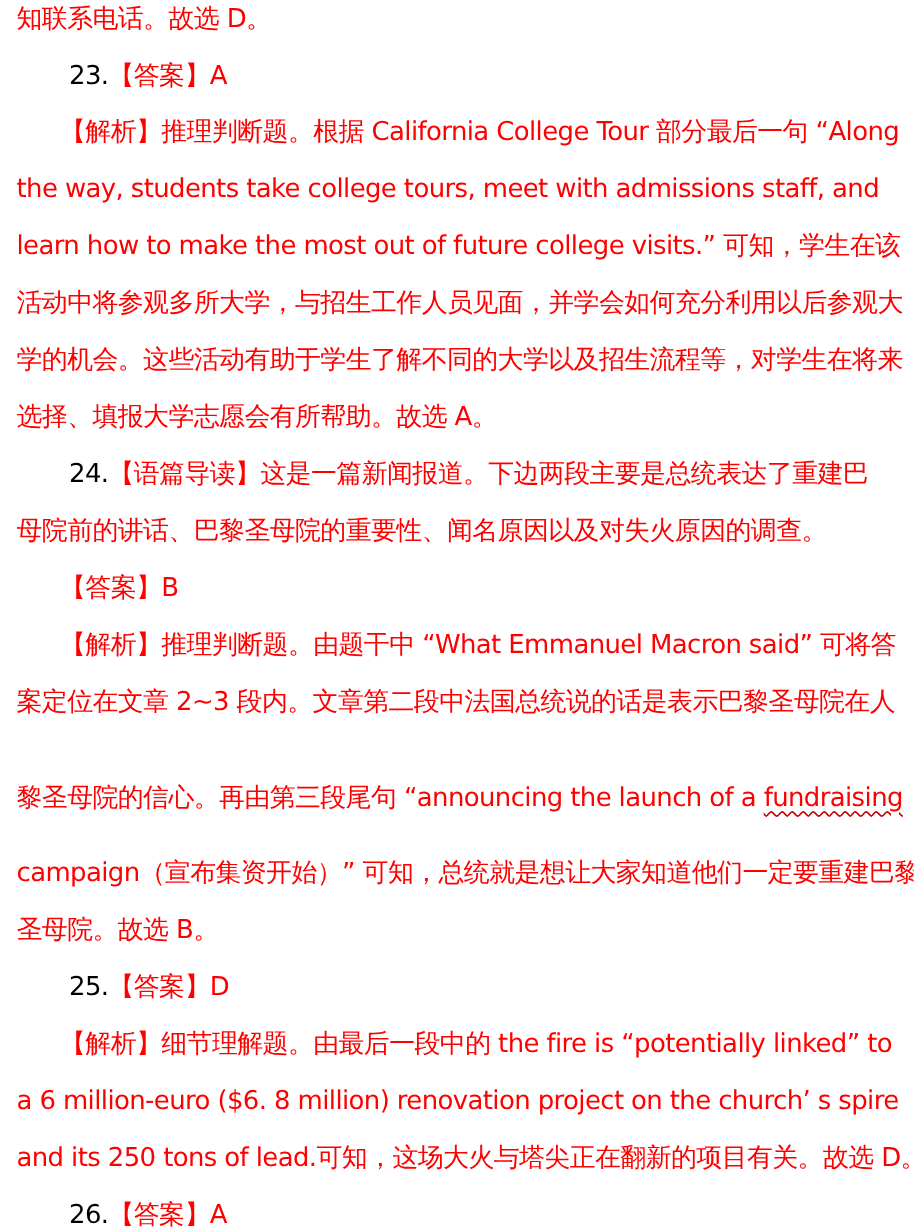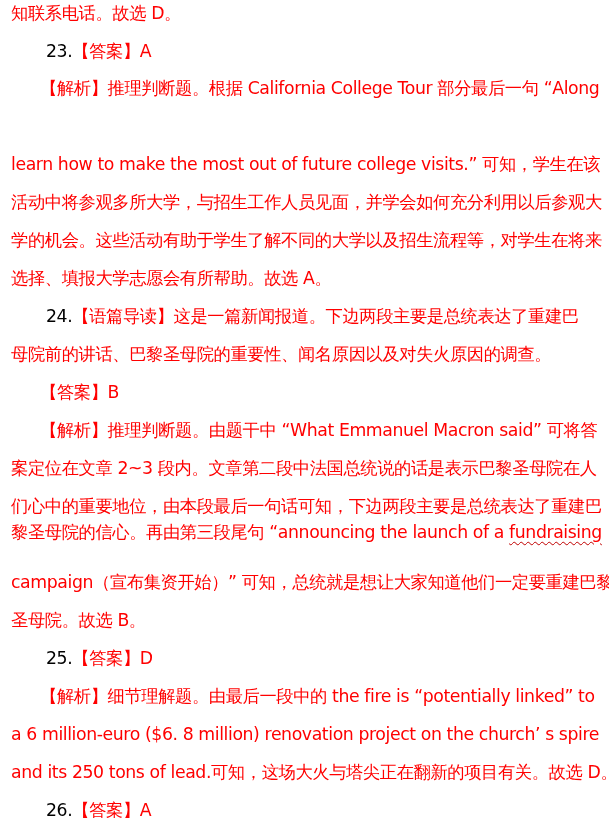--- a/index.html
+++ b/index.html
@@ -22,33 +22,33 @@
   </style>
 </head>
 <body>
 
 <div class="page">
   <div class="line" style="top:1px"><span>知联系电话。故选 D。</span></div>
 
   <div class="line ind1" style="top:39px"><span class="num">23.</span><span>【答案】A</span></div>
 
   <div class="line justify ind2" style="top:76px"><span>【解析】推理判断题。根据  California College Tour  部分最后一句 “Along</span></div>
+  <div class="line justify" style="top:114px"><span>the way, students take college tours, meet with admissions staff, and</span></div>
   <div class="line justify" style="top:152px"><span>learn how to make the most out of future college visits.” 可知，学生在该</span></div>
   <div class="line justify" style="top:190px"><span>活动中将参观多所大学，与招生工作人员见面，并学会如何充分利用以后参观大</span></div>
   <div class="line justify" style="top:228px"><span>学的机会。这些活动有助于学生了解不同的大学以及招生流程等，对学生在将来</span></div>
   <div class="line" style="top:266px"><span>选择、填报大学志愿会有所帮助。故选 A。</span></div>
 
   <div class="line justify ind1" style="top:304px"><span class="num">24.</span><span>【语篇导读】这是一篇新闻报道。下边两段主要是总统表达了重建巴</span></div>
   <div class="line ind2" style="top:380px"><span>【答案】B</span></div>
 
   <div class="line" style="top:342px"><span>母院前的讲话、巴黎圣母院的重要性、闻名原因以及对失火原因的调查。</span></div>
 
   <div class="line justify ind2" style="top:418px"><span>【解析】推理判断题。由题干中 “What Emmanuel Macron said” 可将答</span></div>
   <div class="line justify" style="top:456px"><span>案定位在文章 2~3 段内。文章第二段中法国总统说的话是表示巴黎圣母院在人</span></div>
-  <div class="line justify" style="top:494px"><span>们心中的重要地位，由本段最后一句话可知，下边两段主要是总统表达了重建巴</span></div>
   <div class="line justify" style="top:520px"><span>黎圣母院的信心。再由第三段尾句 “announcing the launch of a </span><span class="wavy">fundraising</span></div>
   <div class="line justify" style="top:570px"><span>campaign（宣布集资开始）” 可知，总统就是想让大家知道他们一定要重建巴黎</span></div>
   <div class="line" style="top:608px"><span>圣母院。故选 B。</span></div>
 
   <div class="line ind1" style="top:646px"><span class="num">25.</span><span>【答案】D</span></div>
 
   <div class="line justify ind2" style="top:684px"><span>【解析】细节理解题。由最后一段中的 the fire is  “potentially linked”  to</span></div>
   <div class="line justify" style="top:722px"><span>a 6 million-euro ($6. 8 million) renovation project on the church’ s spire</span></div>
   <div class="line justify" style="top:760px"><span>and its 250 tons of lead.可知，这场大火与塔尖正在翻新的项目有关。故选 D。</span></div>
 

